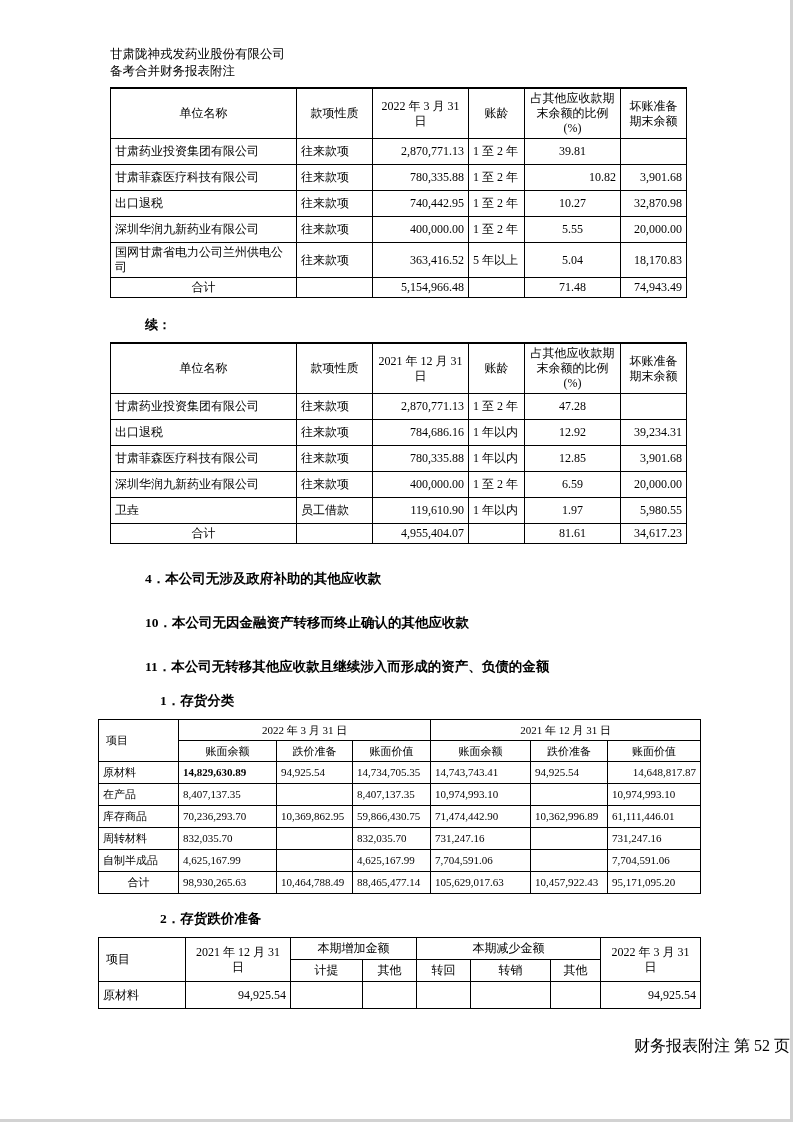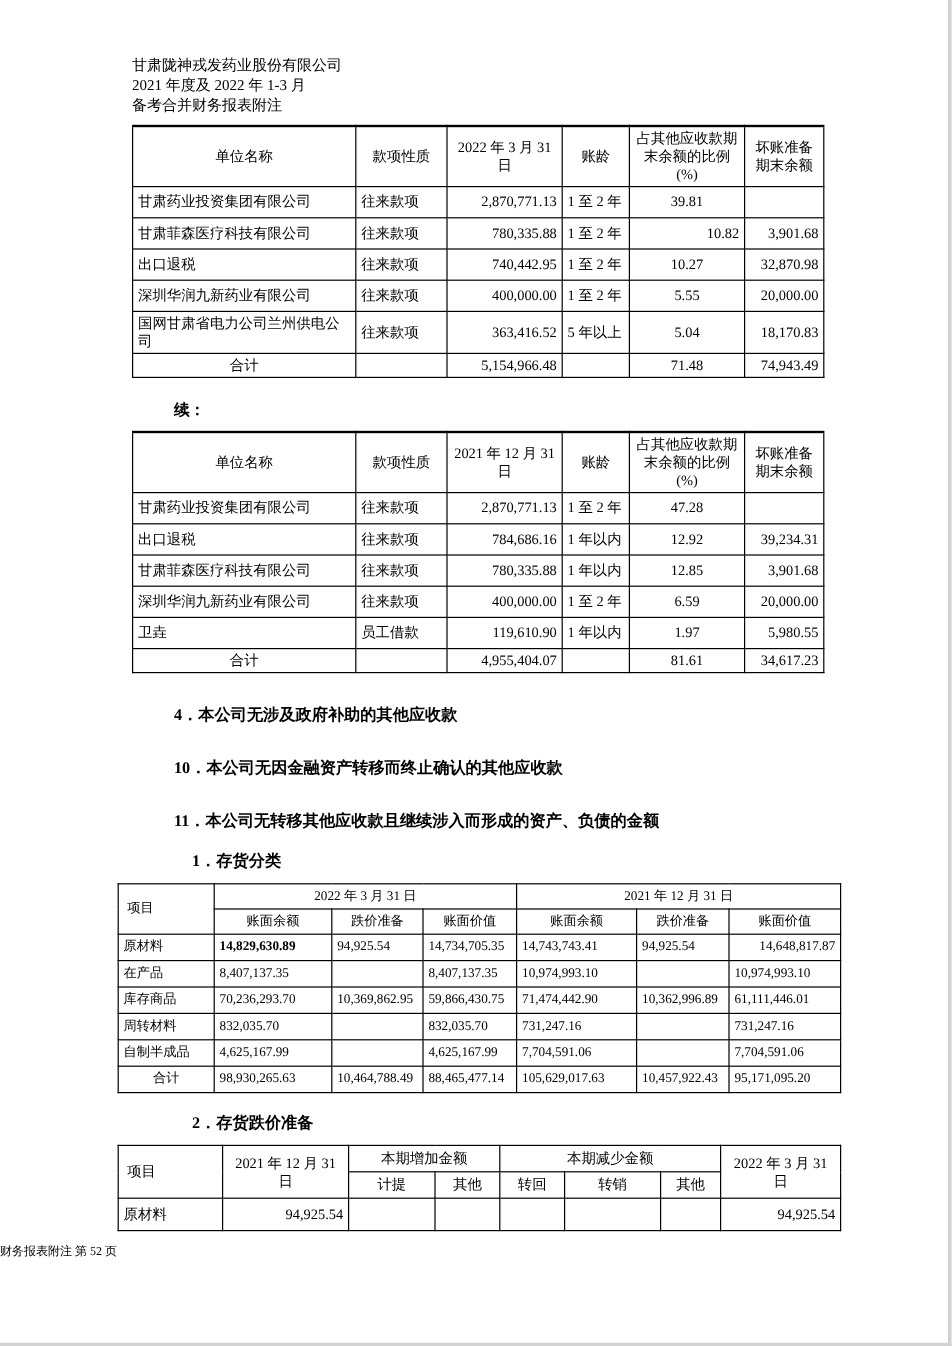--- a/index.html
+++ b/index.html
@@ -50,31 +50,30 @@
   .t-prov { width: 602px; margin-top: 9px; font-size: 12px; }
   .t-prov thead th { height: 22px; }
   .t-prov tbody td { height: 27px; }
 
   .note { font-weight: bold; font-size: 13.5px; margin: 26px 0 0 47px; line-height: 18px; }
   .section-title { font-weight: bold; font-size: 13.5px; margin: 22px 0 0 47px; line-height: 18px; }
   .sub-title { font-weight: bold; font-size: 13.5px; margin: 16px 0 0 62px; line-height: 18px; }
 
   .footer {
     position: absolute; left: 0; right: 0; top: 1036px;
-    text-align: left; font-size: 10px;
+    text-align: right; font-size: 16px;
   }
 </style>
 </head>
 <body>
 
 <div class="content">
 
   <div class="doc-header">
     <div>甘肃陇神戎发药业股份有限公司</div>
-    <div>2021 年度及 2022 年 1-3 月</div>
     <div>备考合并财务报表附注</div>
   </div>
 
   <table class="t-recv">
     <colgroup>
       <col style="width:186px">
         <col style="width:76px">
         <col style="width:96px">
       <col style="width:56px">
         <col style="width:96px">

